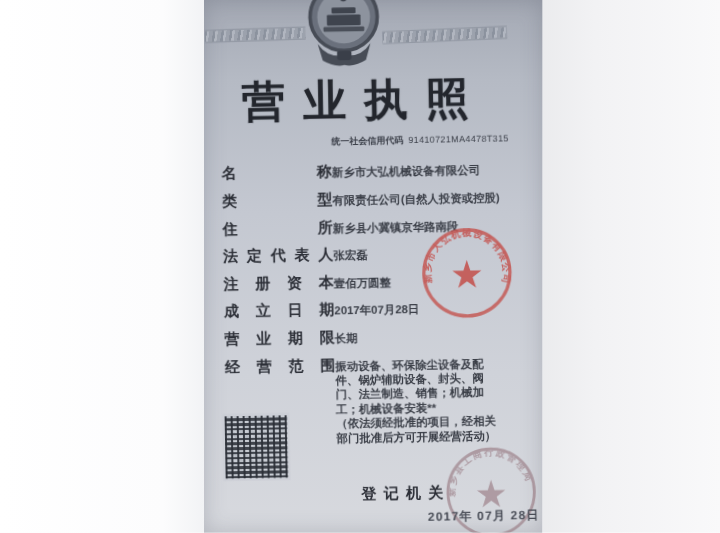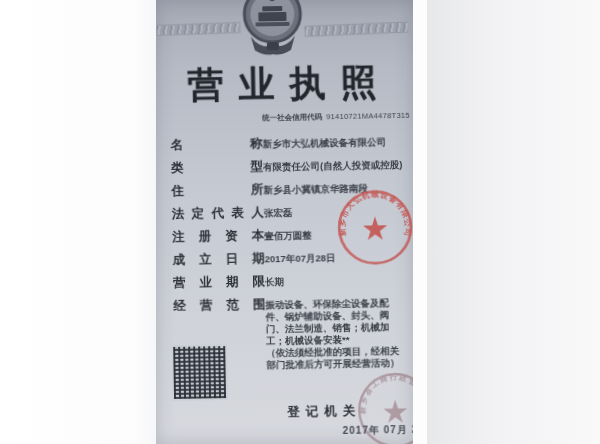--- a/index.html
+++ b/index.html
@@ -11,21 +11,21 @@
   .margin-right{
     position:absolute;left:427px;top:0;width:173px;height:444px;
     background:linear-gradient(90deg,#e7e8ea 0%,#f2f2f4 40%,#f9f9fa 100%);
   }
   .margin-left{
     position:absolute;left:0;top:0;width:170px;height:444px;
     background:linear-gradient(90deg,#ffffff 0%,#fcfcfd 80%,#f2f3f5 100%);
   }
   
   .doc{
-    position:absolute;left:156px;top:0;width:257px;height:444px;overflow:hidden;
+    position:absolute;left:170px;top:0;width:282px;height:444px;overflow:hidden;
     background:linear-gradient(180deg,#a4a9b4 0%,#b5bac4 15%,#c4c8d1 40%,#cfd2d9 70%,#d7d9de 100%);
     box-shadow:inset 0 0 18px rgba(70,75,90,.25);
   }
   .doc-inner{
     position:absolute;left:0;top:0;width:257px;height:444px;
     transform:rotate(-1deg);transform-origin:50% 50%;
     filter:blur(0.35px);
   }
   
   .emblem{position:absolute;left:88px;top:-16px;width:64px;height:72px;}

